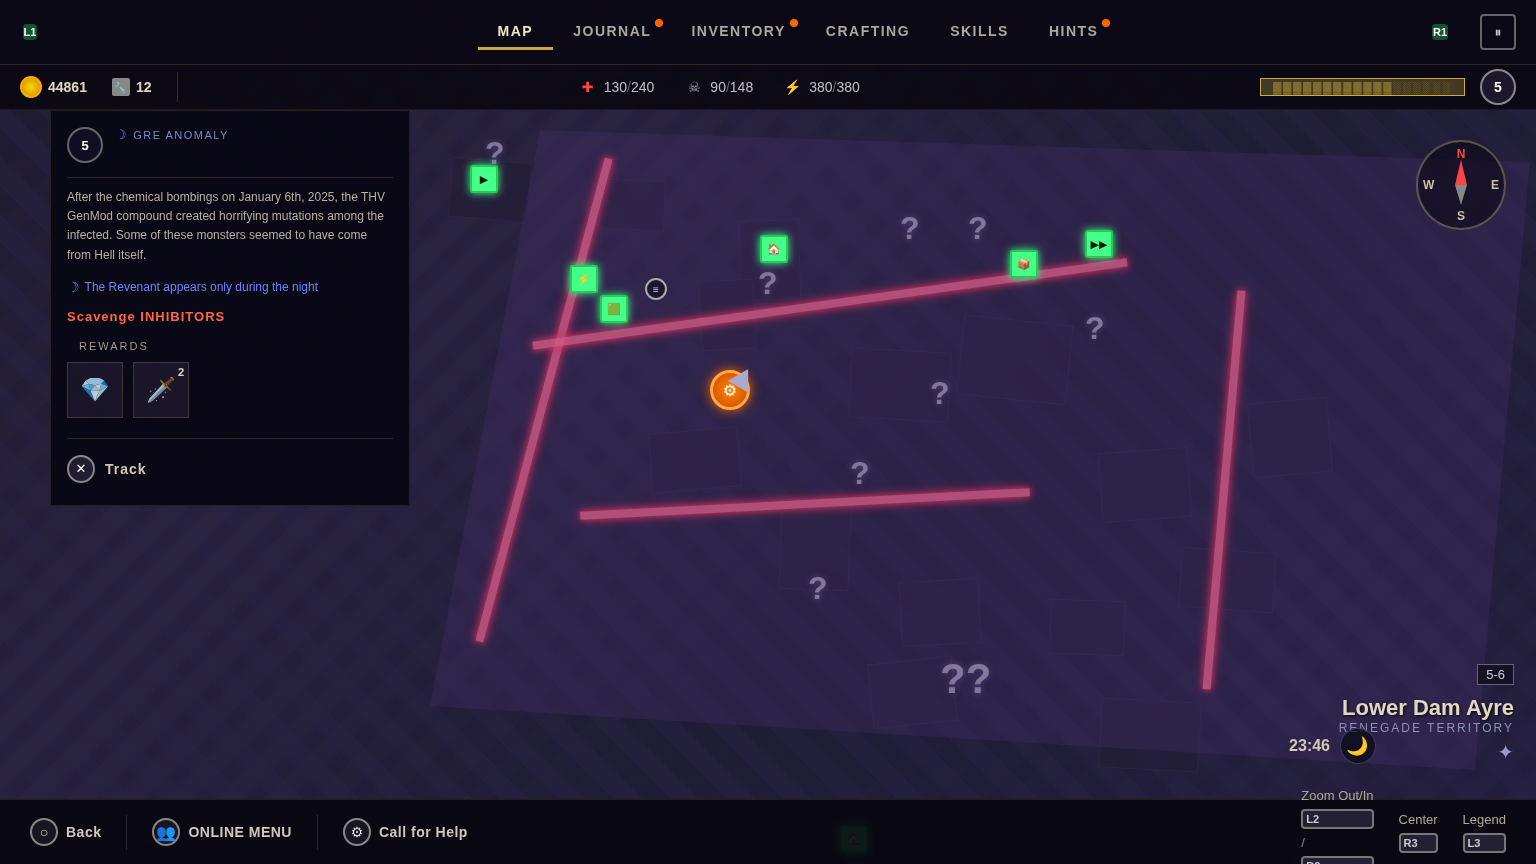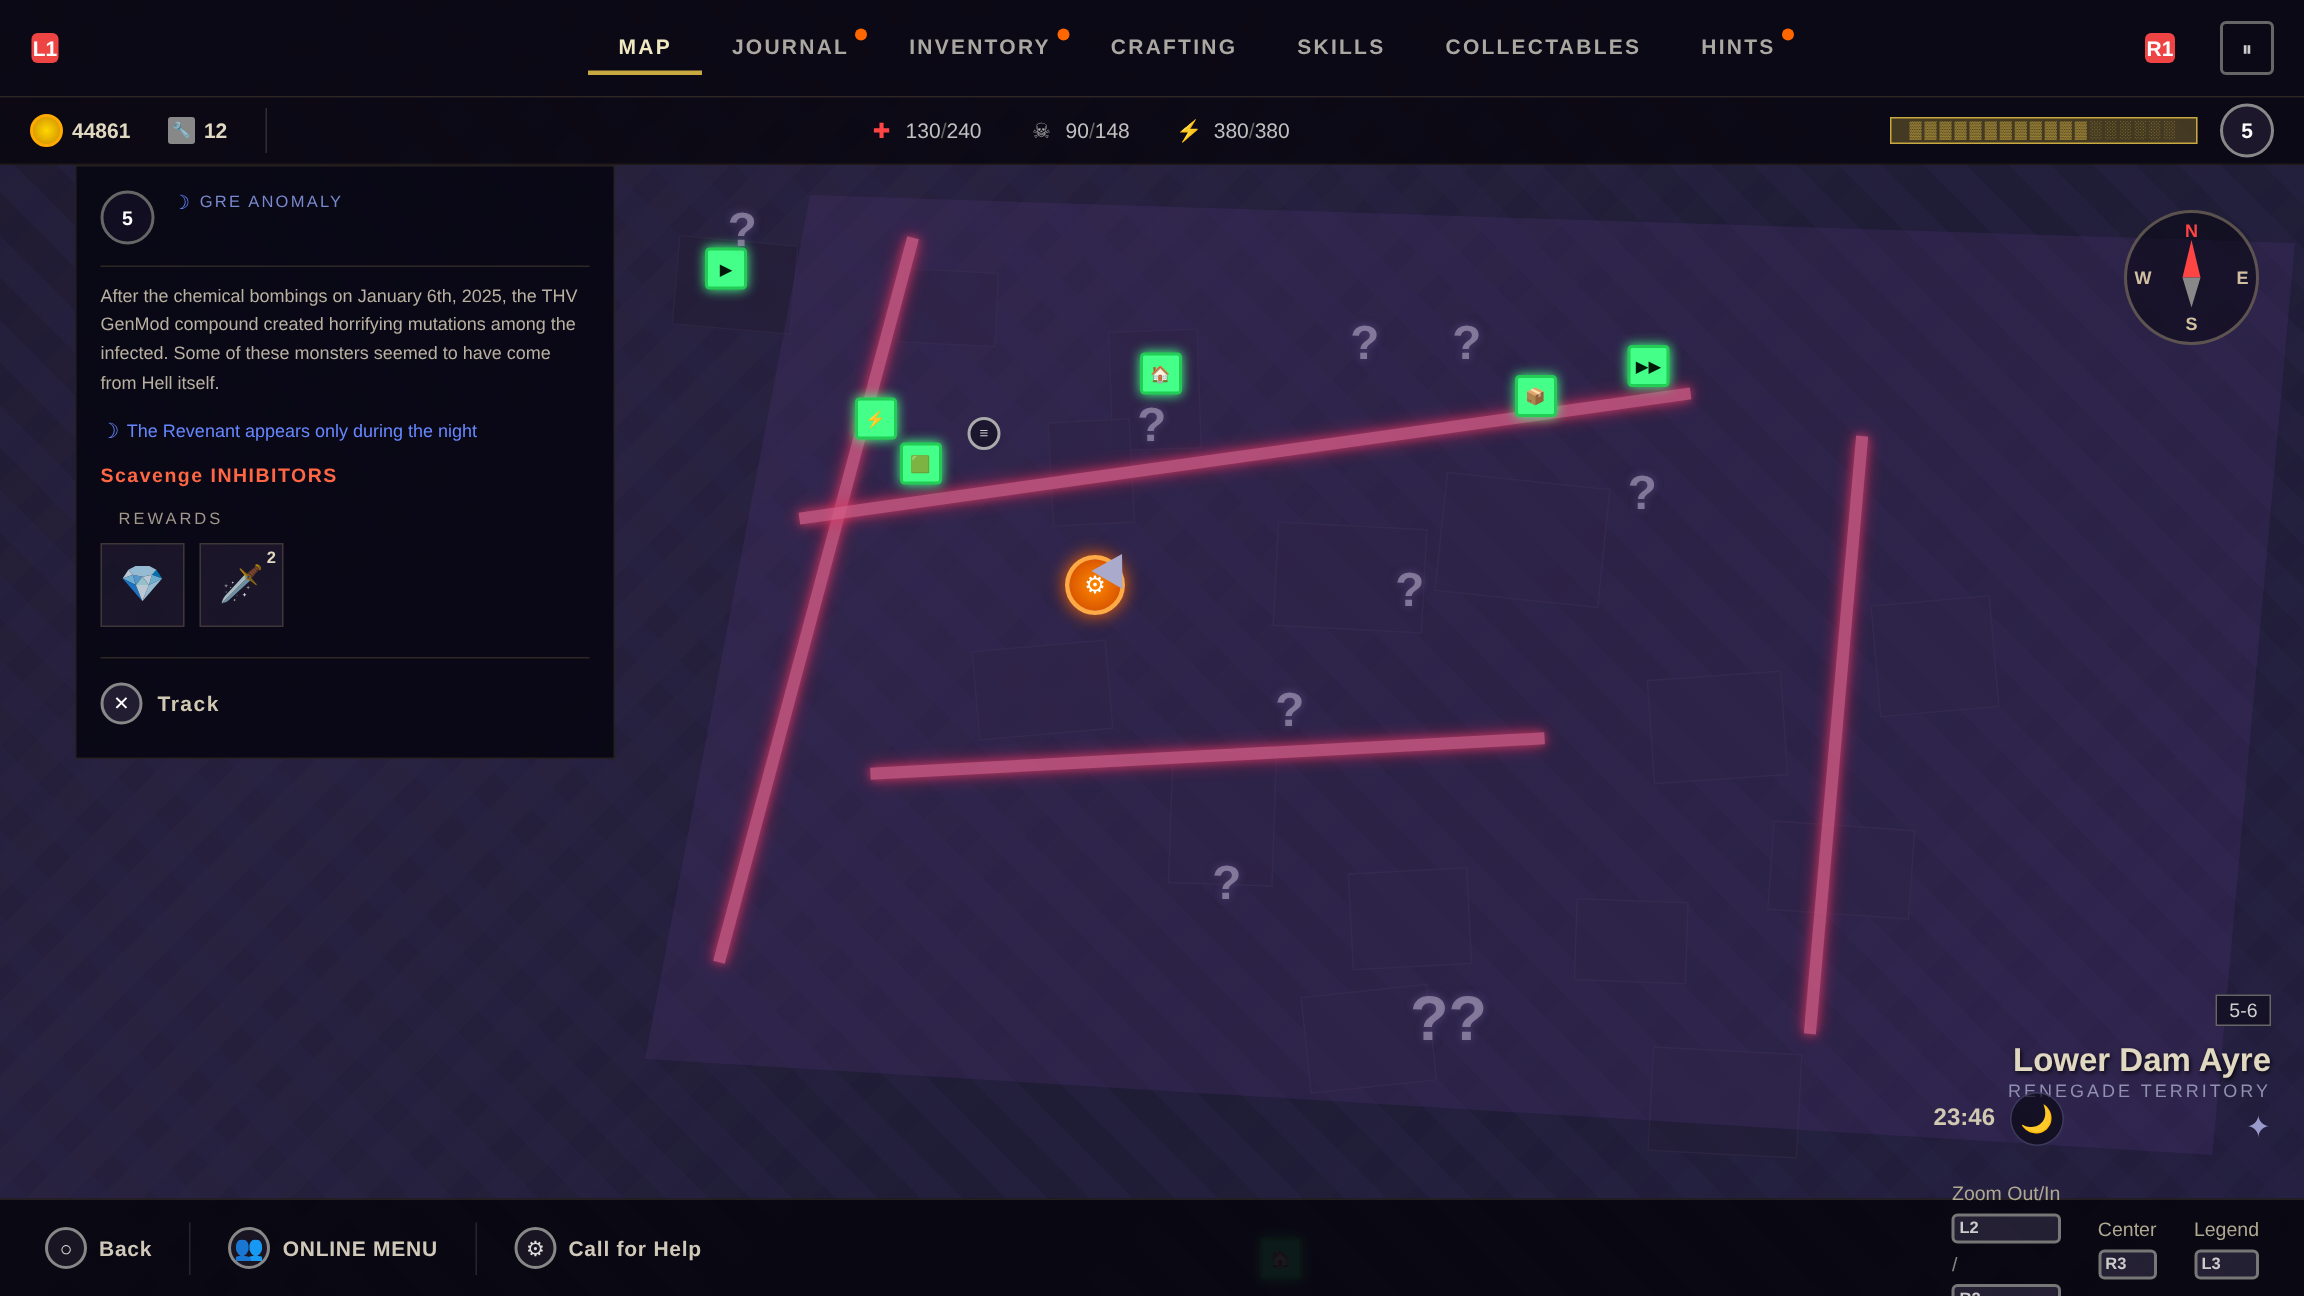--- a/index.html
+++ b/index.html
@@ -128,24 +128,24 @@
 
     .nav-btn-side {
       width: 60px; height: 65px;
       display: flex; align-items: center; justify-content: center;
       color: #ccc;
       font-size: 12px;
       font-weight: bold;
     }
 
     .nav-btn-side .btn-badge {
-      background: #ef4444;
+      background: #14532d;
       border-radius: 4px;
       padding: 2px 1px;
-      font-size: 14px;
+      font-size: 11px;
       color: #fff;
     }
 
     .nav-tabs {
       display: flex;
       align-items: flex-start;
       flex: 1;
       justify-content: center;
       gap: 0;
     }
@@ -686,23 +686,20 @@
     <div class="nav-tab" style="position:relative;">
       <span>INVENTORY</span>
       <span class="notif-dot"></span>
     </div>
     <div class="nav-tab">
       <span>CRAFTING</span>
     </div>
     <div class="nav-tab">
       <span>SKILLS</span>
     </div>
-    <div class="nav-tab">
-      <span>COLLECTABLES</span>
-    </div>
     <div class="nav-tab" style="position:relative;">
       <span>HINTS</span>
       <span class="notif-dot"></span>
     </div>
   </div>
 
   <div class="nav-right">
     <div class="nav-btn-side">
       <span class="btn-badge">R1</span>
     </div>

